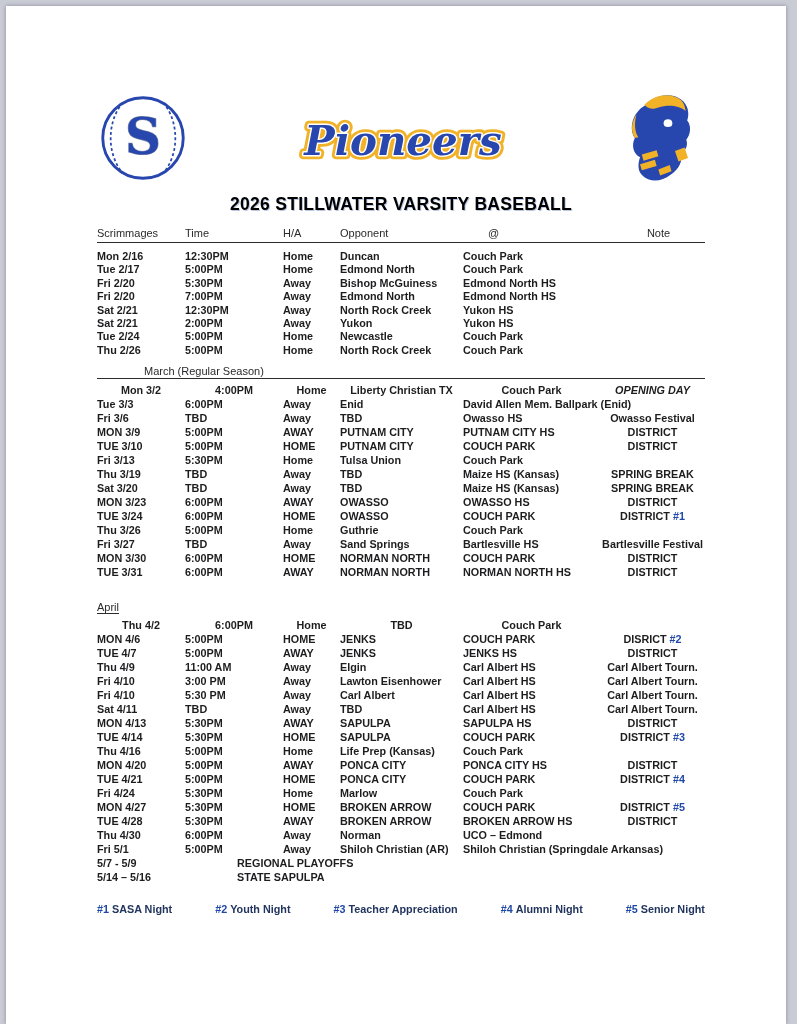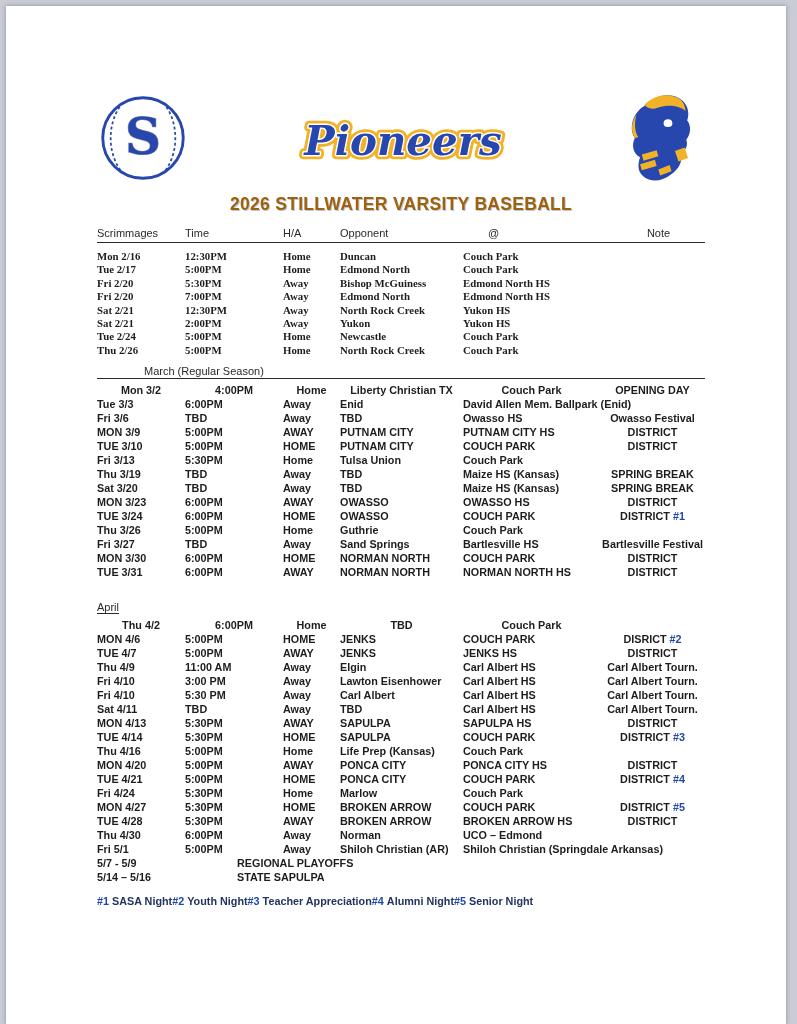--- a/index.html
+++ b/index.html
@@ -17,61 +17,61 @@
     padding:84px 81px 0 91px;
   }
   
   .logo-row { display:flex; align-items:center; justify-content:space-between; height:96px; }
   .ball-logo { width:92px; height:92px; }
   .mascot-logo { width:88px; height:96px; }
   .script-logo { width:250px; height:72px; margin-top:6px; }
   .doc-title {
     text-align:center; margin-top:8px;
     font-size:17.5px; font-weight:800; letter-spacing:.3px;
-    color:#a16207;
+    color:#000000;
     text-shadow:1px 1px 0 rgba(130,155,205,.55);
   }
   
   table { border-collapse:collapse; table-layout:fixed; width:608px; }
   col.c-date{width:88px} col.c-time{width:98px} col.c-ha{width:57px}
   col.c-opp{width:123px} col.c-at{width:137px} col.c-note{width:105px}
   th {
     font-size:11px; font-weight:400; color:#2a2a2c; text-align:left;
     padding:0 0 2px 0; border-bottom:1.4px solid #2b2b2b; line-height:13px;
     white-space:nowrap;
   }
   th.h-at { text-indent:25px; }
   th.h-note { text-indent:12px;text-align:center; }
   td {
     font-size:10.8px; font-weight:600; color:#1d1d1f;
     white-space:nowrap; padding:0; vertical-align:bottom;
   }
-  .t-scrim td { line-height:13.4px;font-family:Liberation Serif, serif; }
+  .t-scrim td { line-height:13.4px; }
   .t-month td { line-height:14px; }
   .t-scrim tbody tr:first-child td { padding-top:7px; }
   .t-month tbody tr:first-child td { padding-top:4px;text-align:center; }
   tr.bold td { font-weight:800; }
   td.note { text-align:center; }
   td.at-span { text-align:left; }
   td.wide { font-weight:800; padding-left:52px; }
   .tag { color:#2048a8; font-weight:800; }
   
   .sec-head {
     font-size:11px; font-weight:400; color:#2a2a2c; line-height:13px;
     width:608px;
   }
   .sec-head.full { border-bottom:1.4px solid #2b2b2b; }
   .sec-head.word span { border-bottom:1.3px solid #2b2b2b; padding-bottom:0; }
   .mt-march { margin-top:8px;padding-left:47px; }
   .mt-april { margin-top:22px; }
   .tbl-wrap { margin-top:12px; }
   
   .legend {
-    margin-top:10px; width:608px;
-    display:flex; justify-content:flex-start; 
+    margin-top:18px; width:608px;
+    display:flex; justify-content:space-between; gap:24px;
     font-size:10.8px; font-weight:700; color:#22355f; line-height:14px;
     white-space:nowrap;
   }
   .legend .tag { margin-right:3px; }
 </style>
 </head>
 <body>
 
 <div class="page">
 
@@ -205,21 +205,21 @@
         <col class="c-at">
         <col class="c-note">
     </colgroup>
     <tbody id="tbody-march">
         <tr>
           <td>Mon 3/2</td>
           <td>4:00PM</td>
           <td>Home</td>
           <td>Liberty Christian TX</td>
           <td>Couch Park</td>
-          <td class="note"><span style="font-weight: 800;">OPENING DAY</span></td>
+          <td class="note"><span style="font-weight: 800; font-style: italic;">OPENING DAY</span></td>
         </tr>
         <tr>
           <td>Tue 3/3</td>
           <td>6:00PM</td>
           <td>Away</td>
           <td>Enid</td>
           <td colspan="2" class="at-span">David Allen Mem. Ballpark (Enid)</td>
         </tr>
         <tr>
           <td>Fri 3/6</td>

